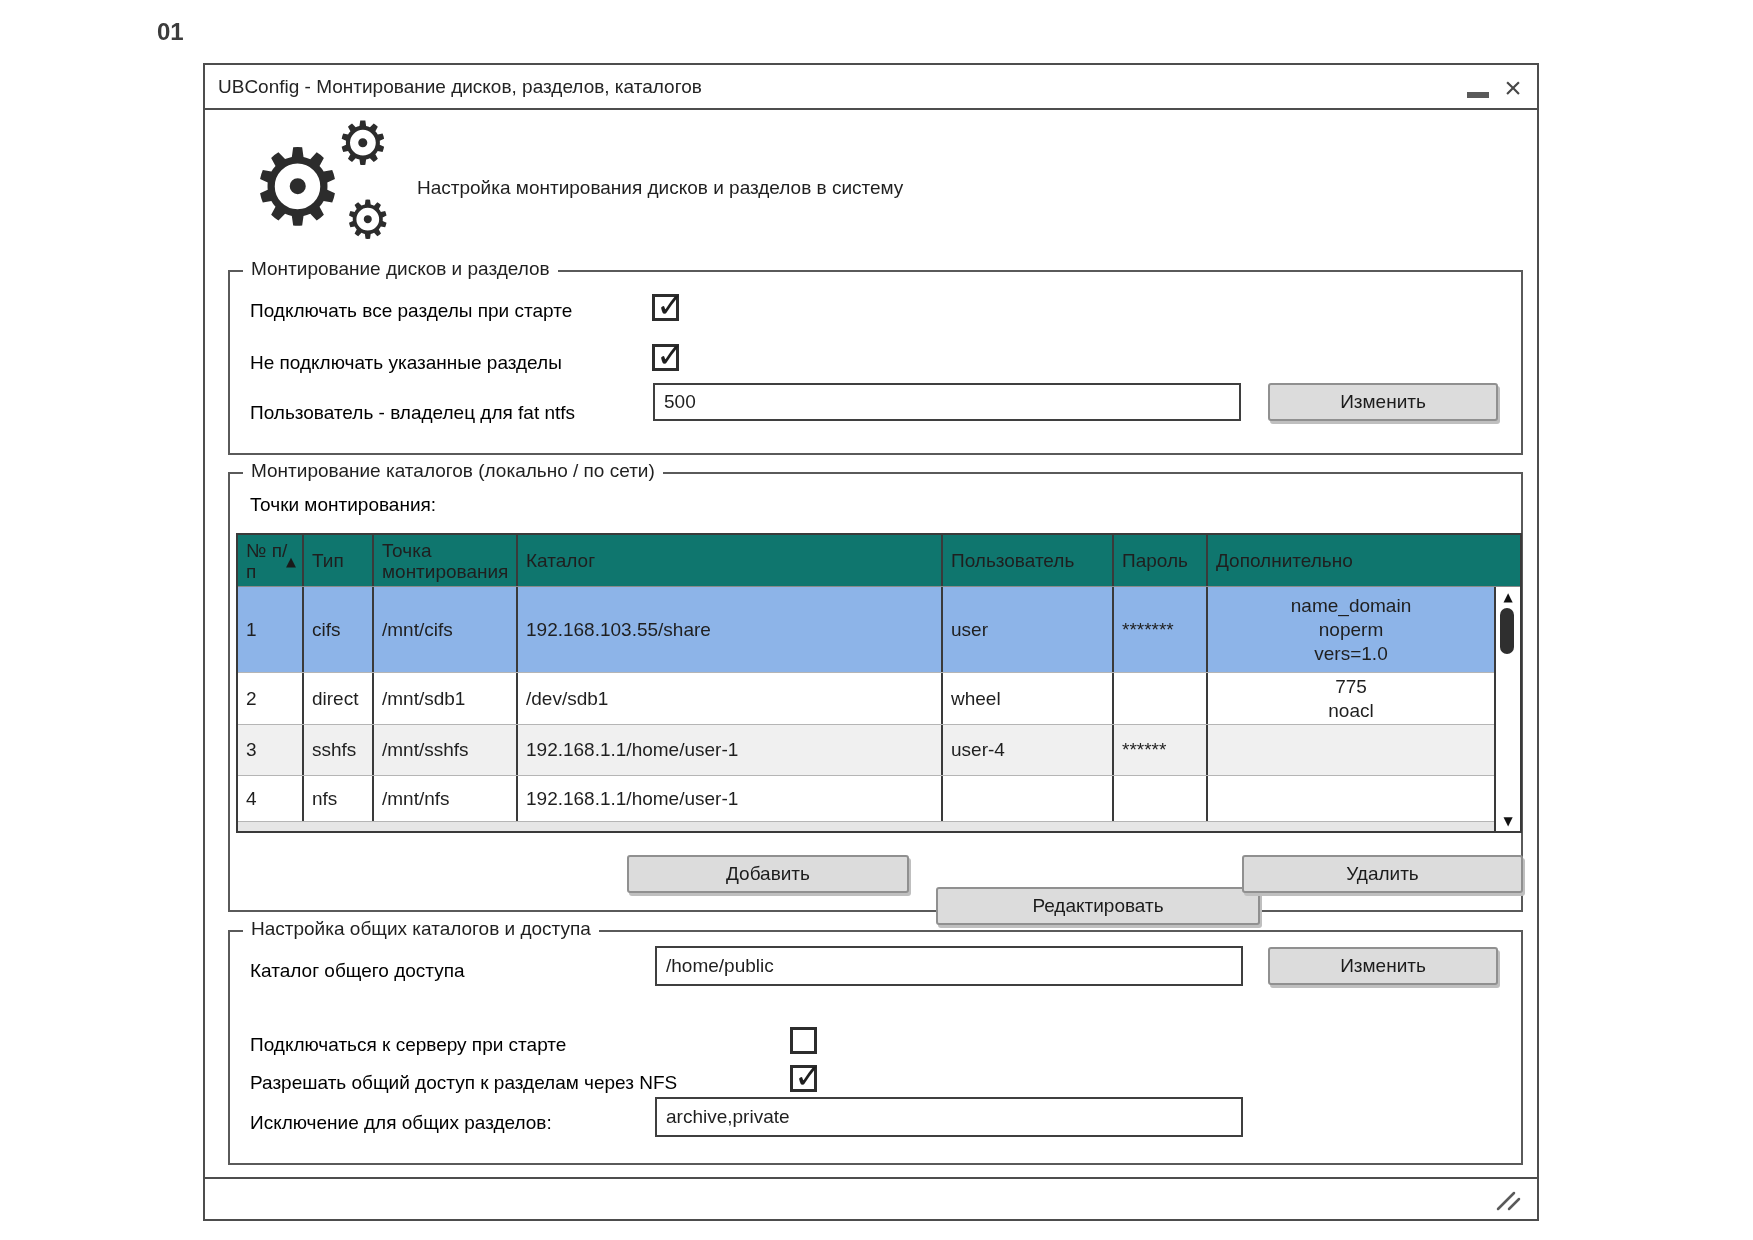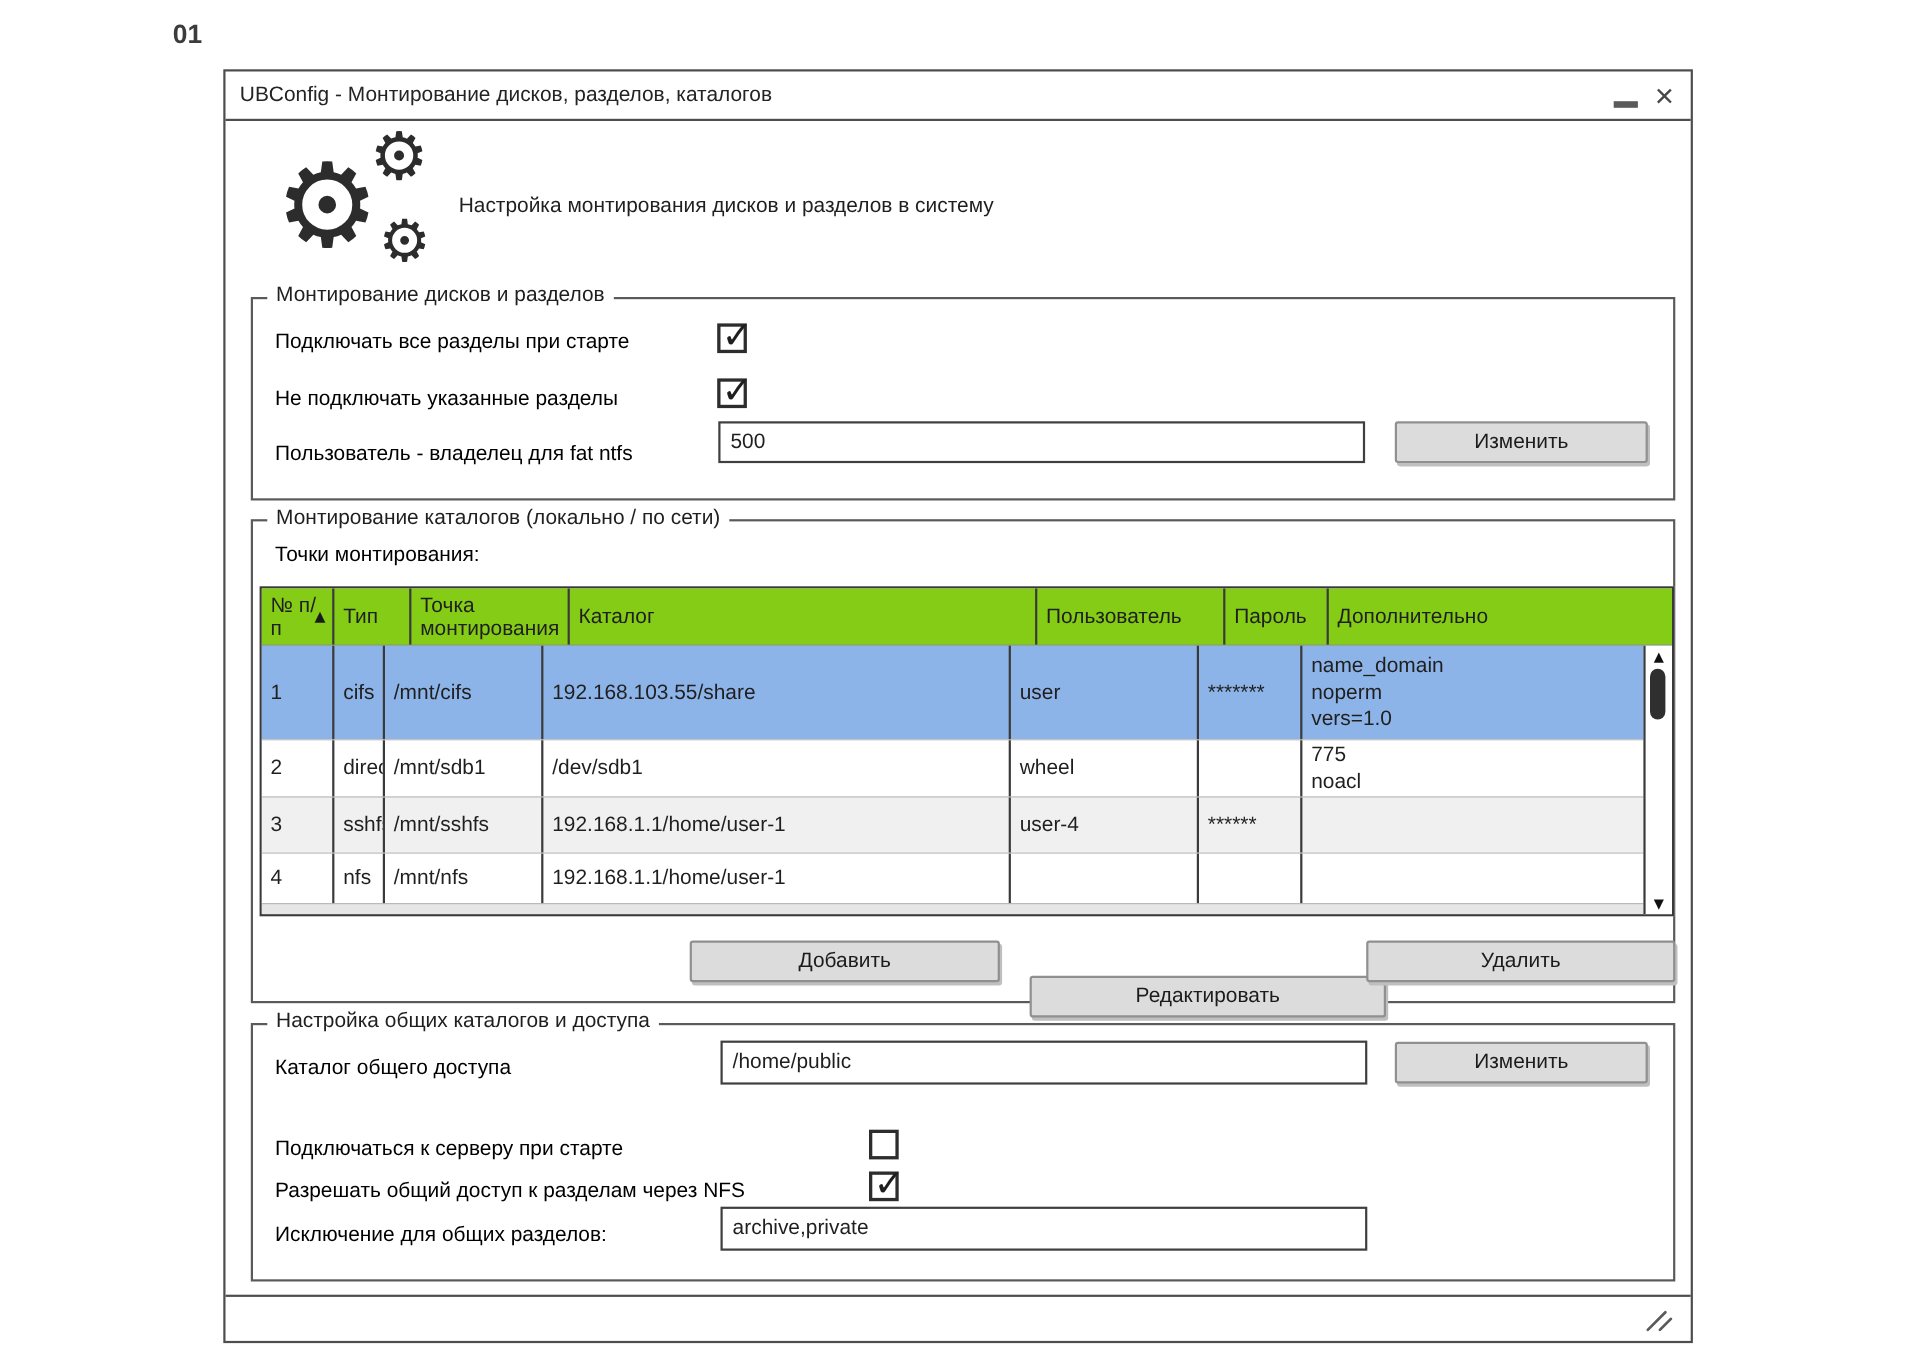--- a/index.html
+++ b/index.html
@@ -57,40 +57,40 @@
   .g1-label2 { left:20px; top:80px; }   .g1-cb2 { left:422px; top:72px; }
   .g1-input1 { left:475px; top:64px; width:536px; height:38px; }
   .g1-label3 { left:20px; top:130px; }
   .g1-input2 { left:423px; top:111px; width:588px; height:38px; }
   .g1-btn    { left:1038px; top:111px; width:230px; height:38px; }
 
   
   .points-label { left:20px; top:20px; }
   .mtable { position:absolute; left:6px; top:59px; width:1286px; height:300px;
             border:2px solid #3a3a3a; background:#fff; }
-  .thead { position:absolute; left:0; top:0; right:0; height:52px; background:#84cc16;
+  .thead { position:absolute; left:0; top:0; right:0; height:52px; background:#0f766e;
            display:flex; border-bottom:1px solid #8a8a8a; }
   .hcell { font-size:19px; line-height:21px; padding:4px 8px; display:flex; align-items:center;
            border-right:2px solid #3a3a3a; position:relative; }
   .hcell:last-child { border-right:none; }
   .h-num {width:66px;} .h-type {width:70px;} .h-mp {width:144px;} .h-cat {width:425px;}
   .h-user {width:171px;} .h-pass {width:94px;} .h-extra {width:312px;}
   .sort-ico { position:absolute; right:6px; top:50%; transform:translateY(-50%); font-size:13px;
               color:#1a1a1a; font-family:"DejaVu Sans", sans-serif; }
   .tbody { position:absolute; left:0; top:52px; right:0; bottom:0; }
   .trow { display:flex; background:#fff; }
   .trow + .trow, .fill-strip { border-top:1px solid #b5b5b5; }
   .trow.on  { background:#8db4e8; }
   .trow.alt { background:#f0f0f0; }
   .r0 {height:85px;} .r1 {height:52px;} .r2 {height:51px;} .r3 {height:46px;}
   .tcell { font-size:19px; padding:0 8px; display:flex; align-items:center;
            border-right:2px solid #3a3a3a; white-space:nowrap; overflow:hidden; }
-  .c-num {width:66px;} .c-type {width:46px;text-align:center;} .c-mp {width:144px;} .c-cat {width:425px;}
+  .c-num {width:66px;} .c-type {width:70px;text-align:center;} .c-mp {width:144px;} .c-cat {width:425px;}
   .c-user {width:171px;} .c-pass {width:94px;}
-  .c-extra {width:286px; border-right:none; flex-direction:column; align-items:flex-start;
+  .c-extra {width:286px; border-right:none; flex-direction:column; align-items:center;
             justify-content:center; line-height:24px; padding:2px 8px;}
   .fill-strip { height:10px; background:#e6e6e6; }
 
   .vscroll { position:absolute; top:52px; right:0; bottom:0; width:26px; background:#fff;
              border-left:2px solid #3a3a3a; }
   .vs-arrow { position:absolute; left:0; right:0; text-align:center; font-size:12px; color:#111;
               line-height:18px; font-family:"DejaVu Sans", sans-serif; }
   .vs-up { top:1px; } .vs-down { bottom:1px; }
   .vs-thumb { position:absolute; left:4px; top:21px; width:14px; height:46px; background:#2f2f2f;
               border-radius:7px; }

